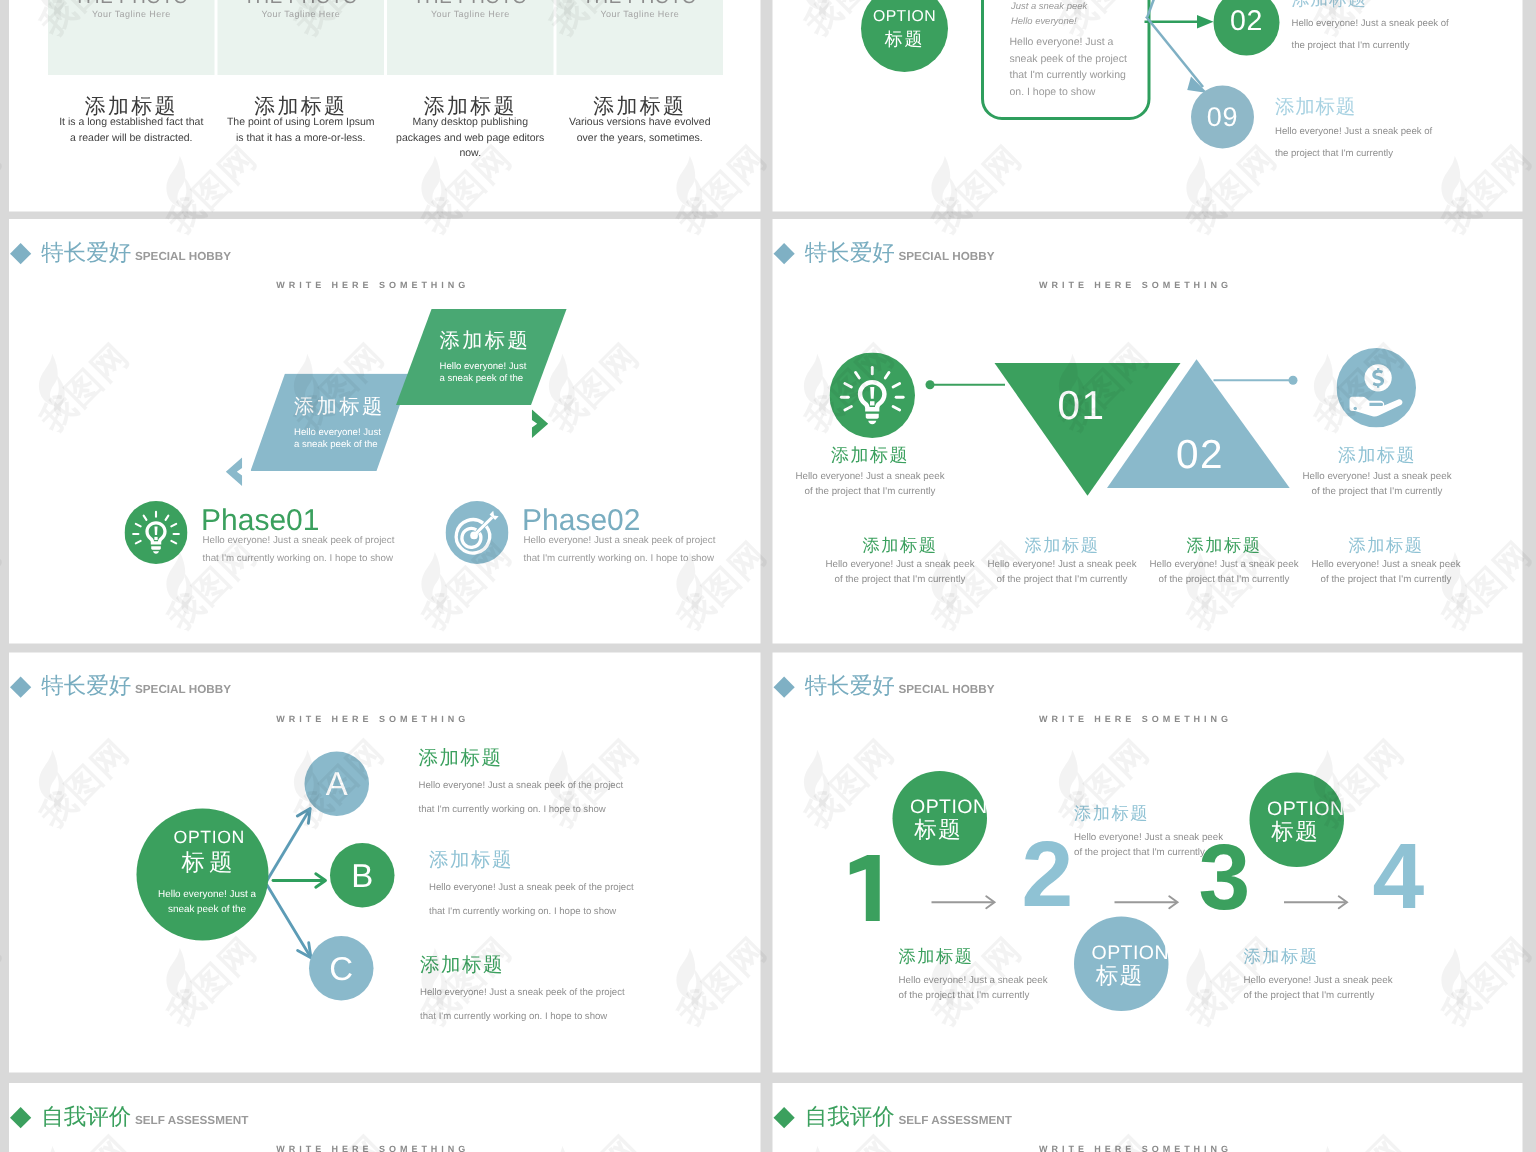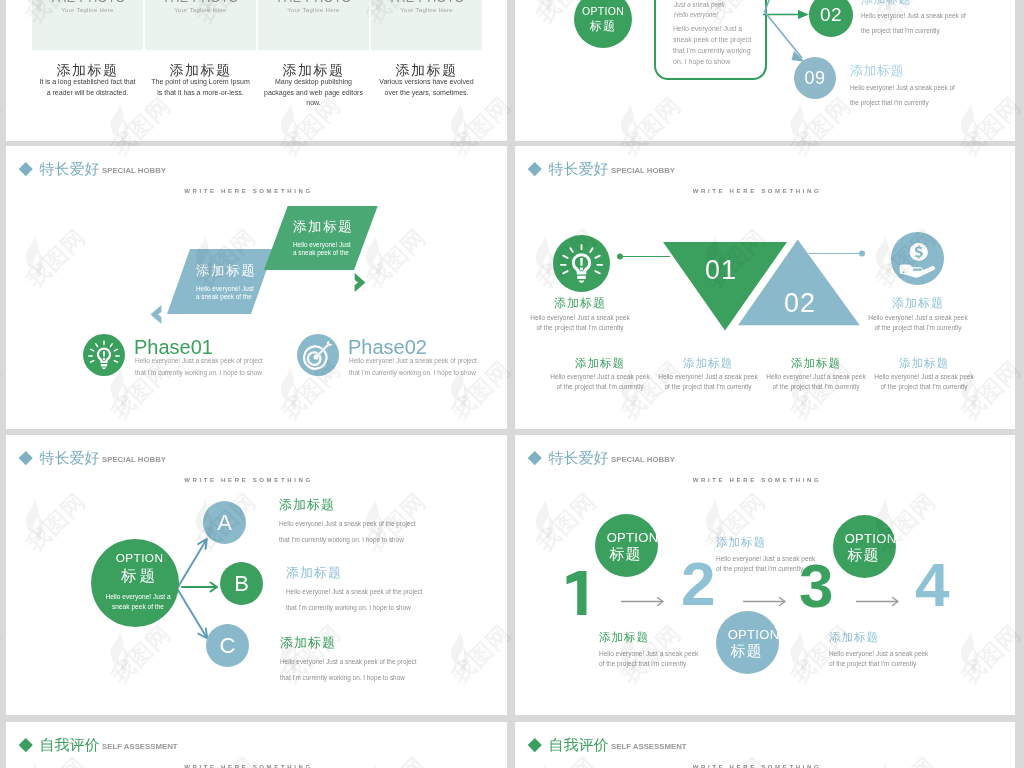--- a/index.html
+++ b/index.html
@@ -55,21 +55,21 @@
   .ncg{left:294px;top:81px;width:44px;height:44px;background:#3ba05e;font-size:19px;}
   .ncb{left:279px;top:145px;width:42px;height:42px;background:#8fb8c8;font-size:18px;}
   .n-title{position:absolute;letter-spacing:.5px;}
   .ntg{left:346px;top:79px;color:#9fc9da;font-size:12px;}
   .ntb{left:335px;top:150px;color:#a8d2e2;font-size:13px;}
   .n-desc{position:absolute;width:106px;font-size:6.4px;color:#8f8f8f;line-height:2.35;}
   .ndg{left:346px;top:96px;}
   .ndb{left:335px;top:168px;}
 
   
-  .sh{left:15px;top:13px;}
+  .sh{left:3px;top:13px;}
   .dia-b{background:#7fb0c4;}
   .dia-g{background:#3ba05e;}
   .whs{left:50%;transform:translateX(-50%);}
 
   
   .sh3{top:15px;}
   .whs3{top:42px;margin-left:-8px;}
   .par{position:absolute;}
   .par-b{left:161px;top:103px;width:107px;height:65px;background:#8ab9cb;z-index:1;
          clip-path:polygon(23px 0, 107px 0, 84px 65px, 0 65px);}

